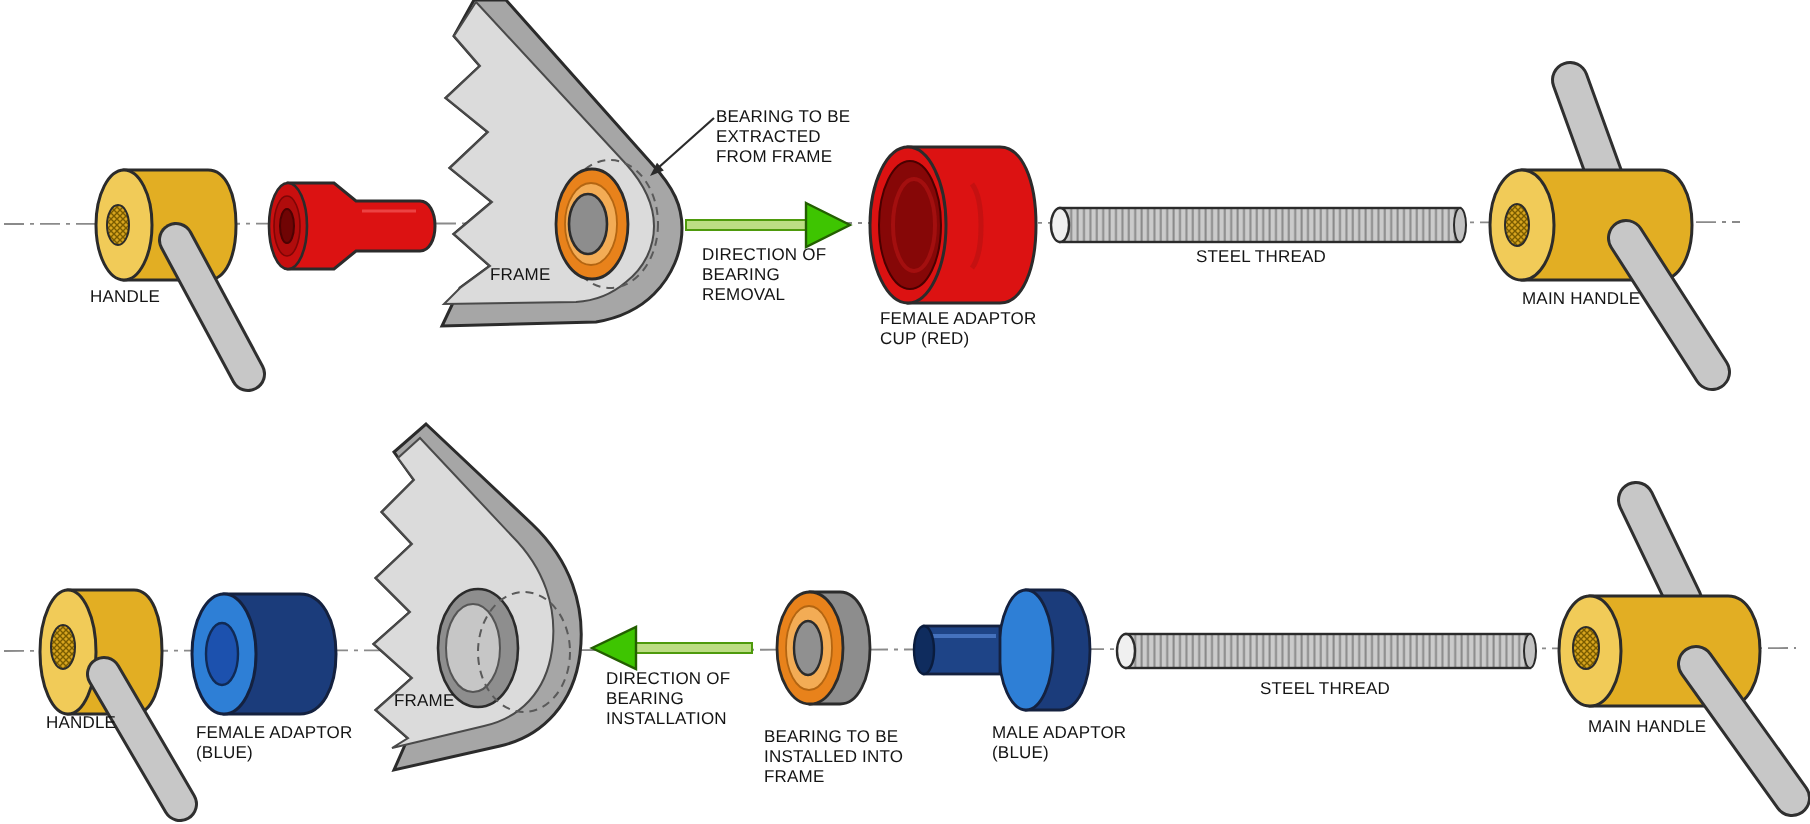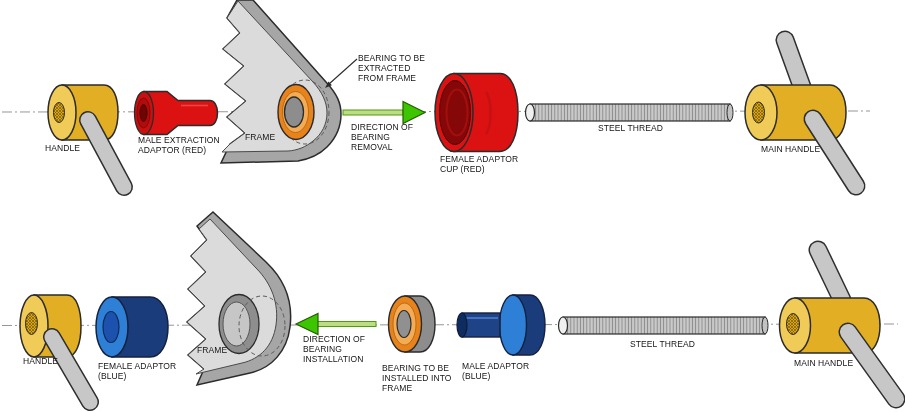--- a/index.html
+++ b/index.html
@@ -155,22 +155,20 @@
       <path d="M 795,298 H 864 C 874,298 880,310.5 880,325.5 C 880,340.5 874,353 864,353 H 795 Z" fill="#E2AE23" stroke="#2B2B2B" stroke-width="1.5"></path>
       <ellipse cx="795" cy="325.5" rx="15.5" ry="27.5" fill="#F1CB58" stroke="#2B2B2B" stroke-width="1.5"></ellipse>
       <ellipse cx="793" cy="324" rx="6.5" ry="10.5" fill="url(#hatchPat)" stroke="#2B2B2B" stroke-width="1"></ellipse>
       <line x1="848" y1="332" x2="896" y2="399" stroke="#2F2F2F" stroke-width="19" stroke-linecap="round"></line>
       <line x1="848" y1="332" x2="896" y2="399" stroke="#C7C7C7" stroke-width="16" stroke-linecap="round"></line>
     </g>
   </g>
 </svg>
 
 <div class="lbl" style="left:45px;  top:144px;">HANDLE</div>
-<div class="lbl" style="left:138px; top:136px;">MALE EXTRACTION
-ADAPTOR (RED)</div>
 <div class="lbl" style="left:245px; top:133px;">FRAME</div>
 <div class="lbl" style="left:358px; top:54px;">BEARING TO BE
 EXTRACTED
 FROM FRAME</div>
 <div class="lbl" style="left:351px; top:123px;">DIRECTION OF
 BEARING
 REMOVAL</div>
 <div class="lbl" style="left:440px; top:155px;">FEMALE ADAPTOR
 CUP (RED)</div>
 <div class="lbl" style="left:598px; top:124px;">STEEL THREAD</div>
@@ -179,18 +177,18 @@
 <div class="lbl" style="left:23px;  top:357px;">HANDLE</div>
 <div class="lbl" style="left:98px;  top:362px;">FEMALE ADAPTOR
 (BLUE)</div>
 <div class="lbl" style="left:197px; top:346px;">FRAME</div>
 <div class="lbl" style="left:303px; top:335px;">DIRECTION OF
 BEARING
 INSTALLATION</div>
 <div class="lbl" style="left:382px; top:364px;">BEARING TO BE
 INSTALLED INTO
 FRAME</div>
-<div class="lbl" style="left:462px; top:362px;">MALE ADAPTOR
+<div class="lbl" style="left:496px; top:362px;">MALE ADAPTOR
 (BLUE)</div>
 <div class="lbl" style="left:630px; top:340px;">STEEL THREAD</div>
 <div class="lbl" style="left:794px; top:359px;">MAIN HANDLE</div>
 
 </div>
 
 </body></html>

